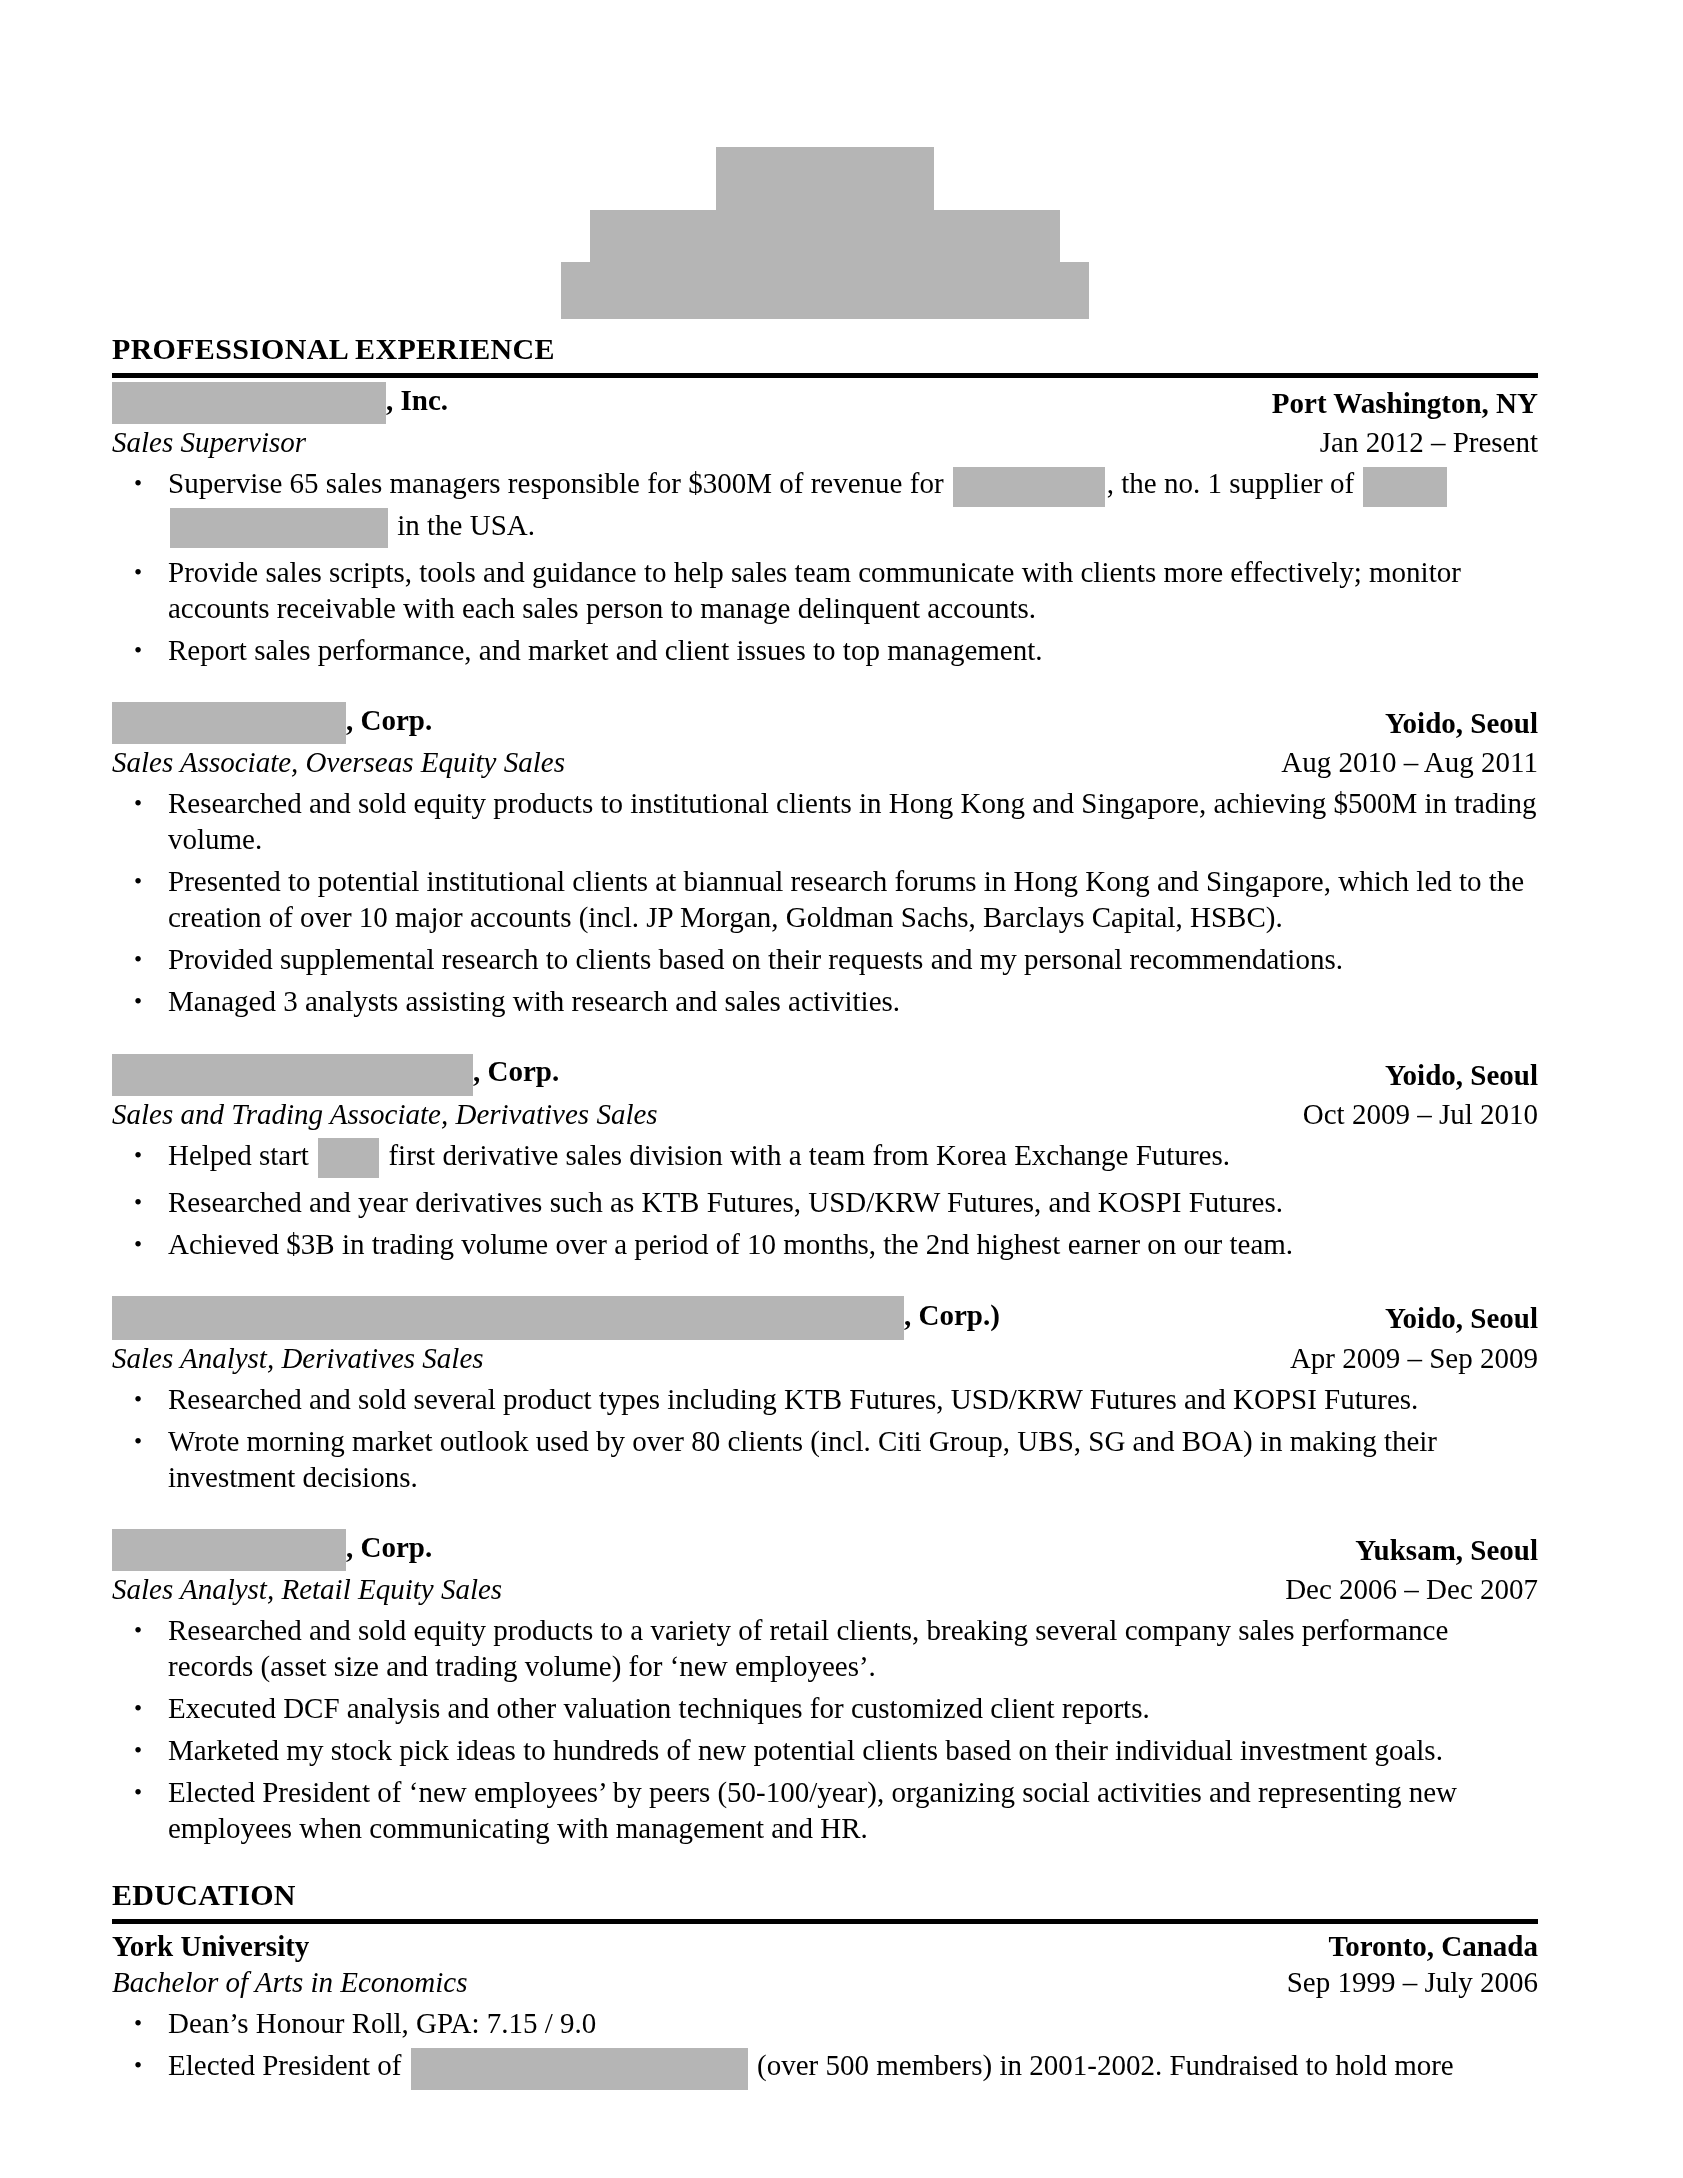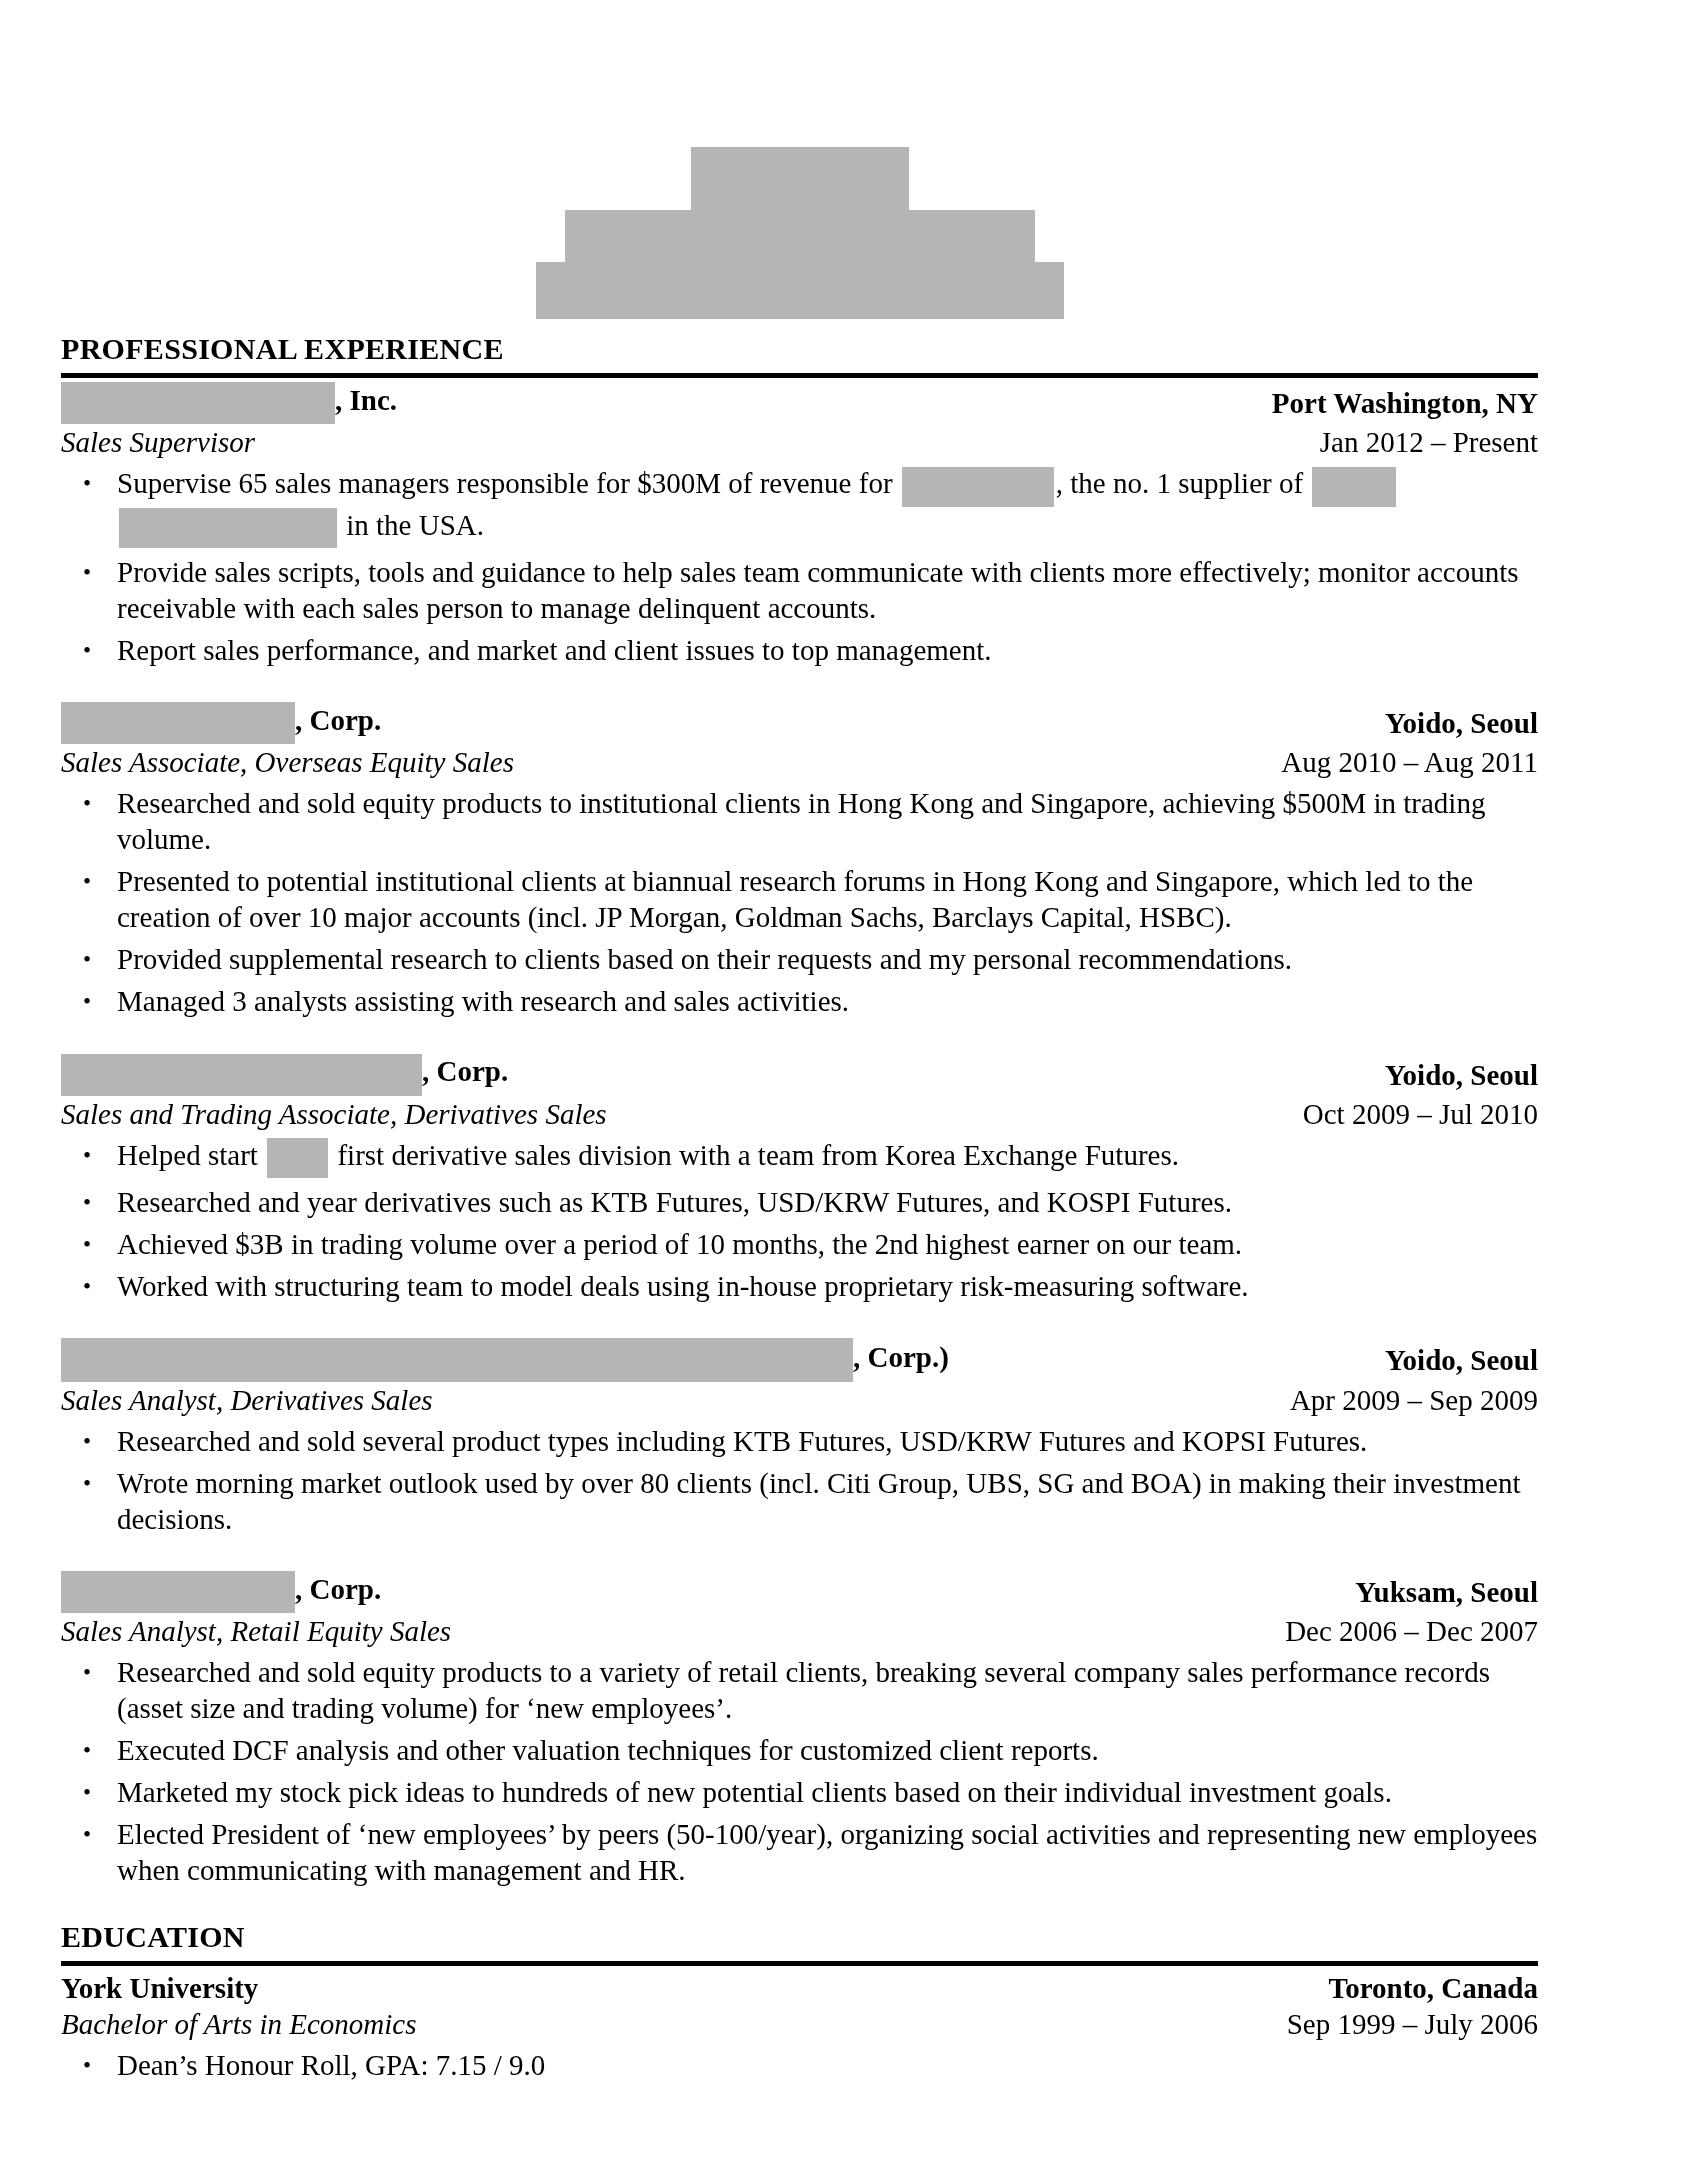--- a/index.html
+++ b/index.html
@@ -7,21 +7,21 @@
     width: 1683px; height: 2178px;
     background: #ffffff;
     color: #000000;
     font-family: "Liberation Serif", "DejaVu Serif", serif;
     font-size: 29px;
     line-height: 36px;
   }
   .page {
     box-sizing: border-box;
     width: 1683px; height: 2090px;
-    padding: 147px 145px 59px 61px;
+    padding: 147px 145px 59px 112px;
     overflow: hidden;
   }
   
   .redact {
     display: inline-block;
     background: #b5b5b5;
     vertical-align: middle;
   }
   .pyr { text-align: center; line-height: 0; }
   .pyr .redact { vertical-align: top; }
@@ -114,21 +114,20 @@
           <div class="right">Yoido, Seoul</div>
         </div>
         <div class="row">
           <div class="left jobtitle">Sales and Trading Associate, Derivatives Sales</div>
           <div class="right">Oct 2009 – Jul 2010</div>
         </div>
         <ul class="bullets">
           <li><span>Helped start </span><span class="redact" style="width: 61px; height: 40px; background: rgb(181, 181, 181);"></span><span> first derivative sales division with a team from Korea Exchange Futures.</span></li>
           <li><span>Researched and year derivatives such as KTB Futures, USD/KRW Futures, and KOSPI Futures.</span></li>
           <li><span>Achieved $3B in trading volume over a period of 10 months, the 2nd highest earner on our team.</span></li>
-          <li><span>Worked with structuring team to model deals using in-house proprietary risk-measuring software.</span></li>
         </ul>
       </article>
 
       <article class="job">
         <div class="row row-company">
           <div class="left"><span class="redact" style="width: 792px; height: 44px; background: rgb(181, 181, 181);"></span><span>, Corp.)</span></div>
           <div class="right">Yoido, Seoul</div>
         </div>
         <div class="row">
           <div class="left jobtitle">Sales Analyst, Derivatives Sales</div>

